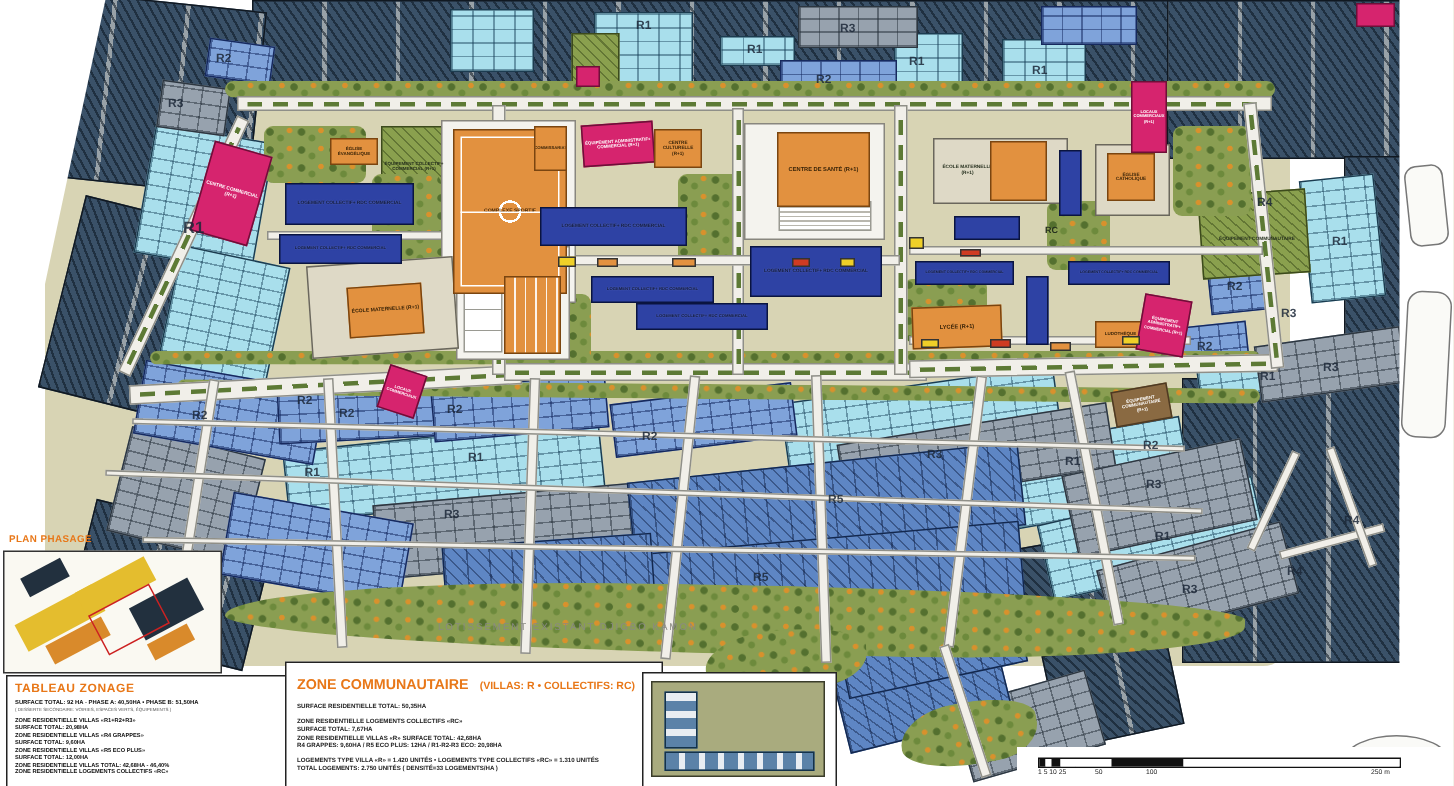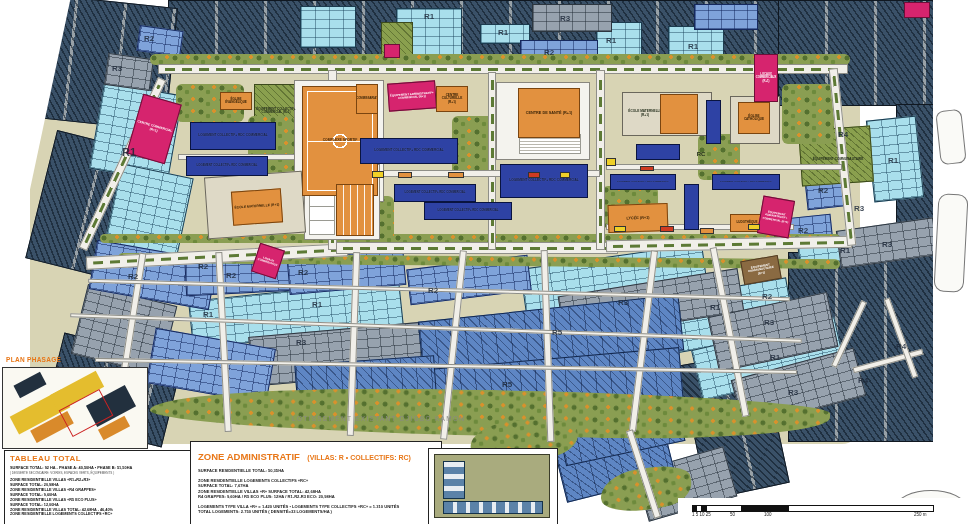--- a/index.html
+++ b/index.html
@@ -320,38 +320,38 @@
       <div class="mini" style="left:28px;top:52px;width:42px;height:14px;background:#d98a2b;transform:rotate(-28deg);"></div>
       <div class="mini" style="left:86px;top:26px;width:44px;height:24px;background:#22303e;transform:rotate(-28deg);"></div>
       <div class="mini" style="left:12px;top:10px;width:30px;height:14px;background:#22303e;transform:rotate(-28deg);"></div>
       <div class="mini" style="left:96px;top:54px;width:30px;height:12px;background:#d98a2b;transform:rotate(-28deg);"></div>
       <div class="mini" style="left:60px;top:30px;width:46px;height:30px;border:1px solid #cc2222;transform:rotate(-28deg);"></div>
     </div>
     <div id="existing-label">LOTISSEMENT EXISTANT DJIGBO KAMON</div>
   </div>
 
   <div id="panel-tableau" class="panel">
-    <div class="ptitle">TABLEAU TOTAL</div>
+    <div class="ptitle">TABLEAU ZONAGE</div>
     <div class="surface">SURFACE TOTAL: 92 HA - PHASE A: 40,50HA • PHASE B: 51,50HA</div>
     <div class="note">( DESSERTE SECONDAIRE: VOIRIES, ESPACES VERTS, ÉQUIPEMENTS )</div>
     <div>
         <div class="pline">ZONE RESIDENTIELLE VILLAS «R1+R2+R3»</div>
         <div class="pline">SURFACE TOTAL: 20,98HA</div>
         <div class="pline">ZONE RESIDENTIELLE VILLAS «R4 GRAPPES»</div>
         <div class="pline">SURFACE TOTAL: 9,60HA</div>
         <div class="pline">ZONE RESIDENTIELLE VILLAS «R5 ECO PLUS»</div>
         <div class="pline">SURFACE TOTAL: 12,00HA</div>
         <div class="pline">ZONE RESIDENTIELLE VILLAS TOTAL:      42,68HA - 46,40%</div>
         <div class="pline">ZONE RESIDENTIELLE LOGEMENTS COLLECTIFS «RC»</div>
       </div>
   </div>
 
   <div id="panel-res" class="panel">
     <div>
-      <span class="ptitle">ZONE ADMINISTRATIF</span>
+      <span class="ptitle">ZONE COMMUNAUTAIRE</span>
       <span class="psub">(VILLAS: R • COLLECTIFS: RC)</span>
     </div>
     <div class="plines">
         <div class="pline">SURFACE RESIDENTIELLE TOTAL: 50,35HA</div>
         <div class="pline"></div>
         <div class="pline">ZONE RESIDENTIELLE LOGEMENTS COLLECTIFS «RC»</div>
         <div class="pline">SURFACE TOTAL: 7,67HA</div>
         <div class="pline">ZONE RESIDENTIELLE VILLAS «R» SURFACE TOTAL: 42,68HA</div>
         <div class="pline">R4 GRAPPES: 9,60HA / R5 ECO PLUS: 12HA / R1-R2-R3 ECO: 20,98HA</div>
         <div class="pline"></div>

